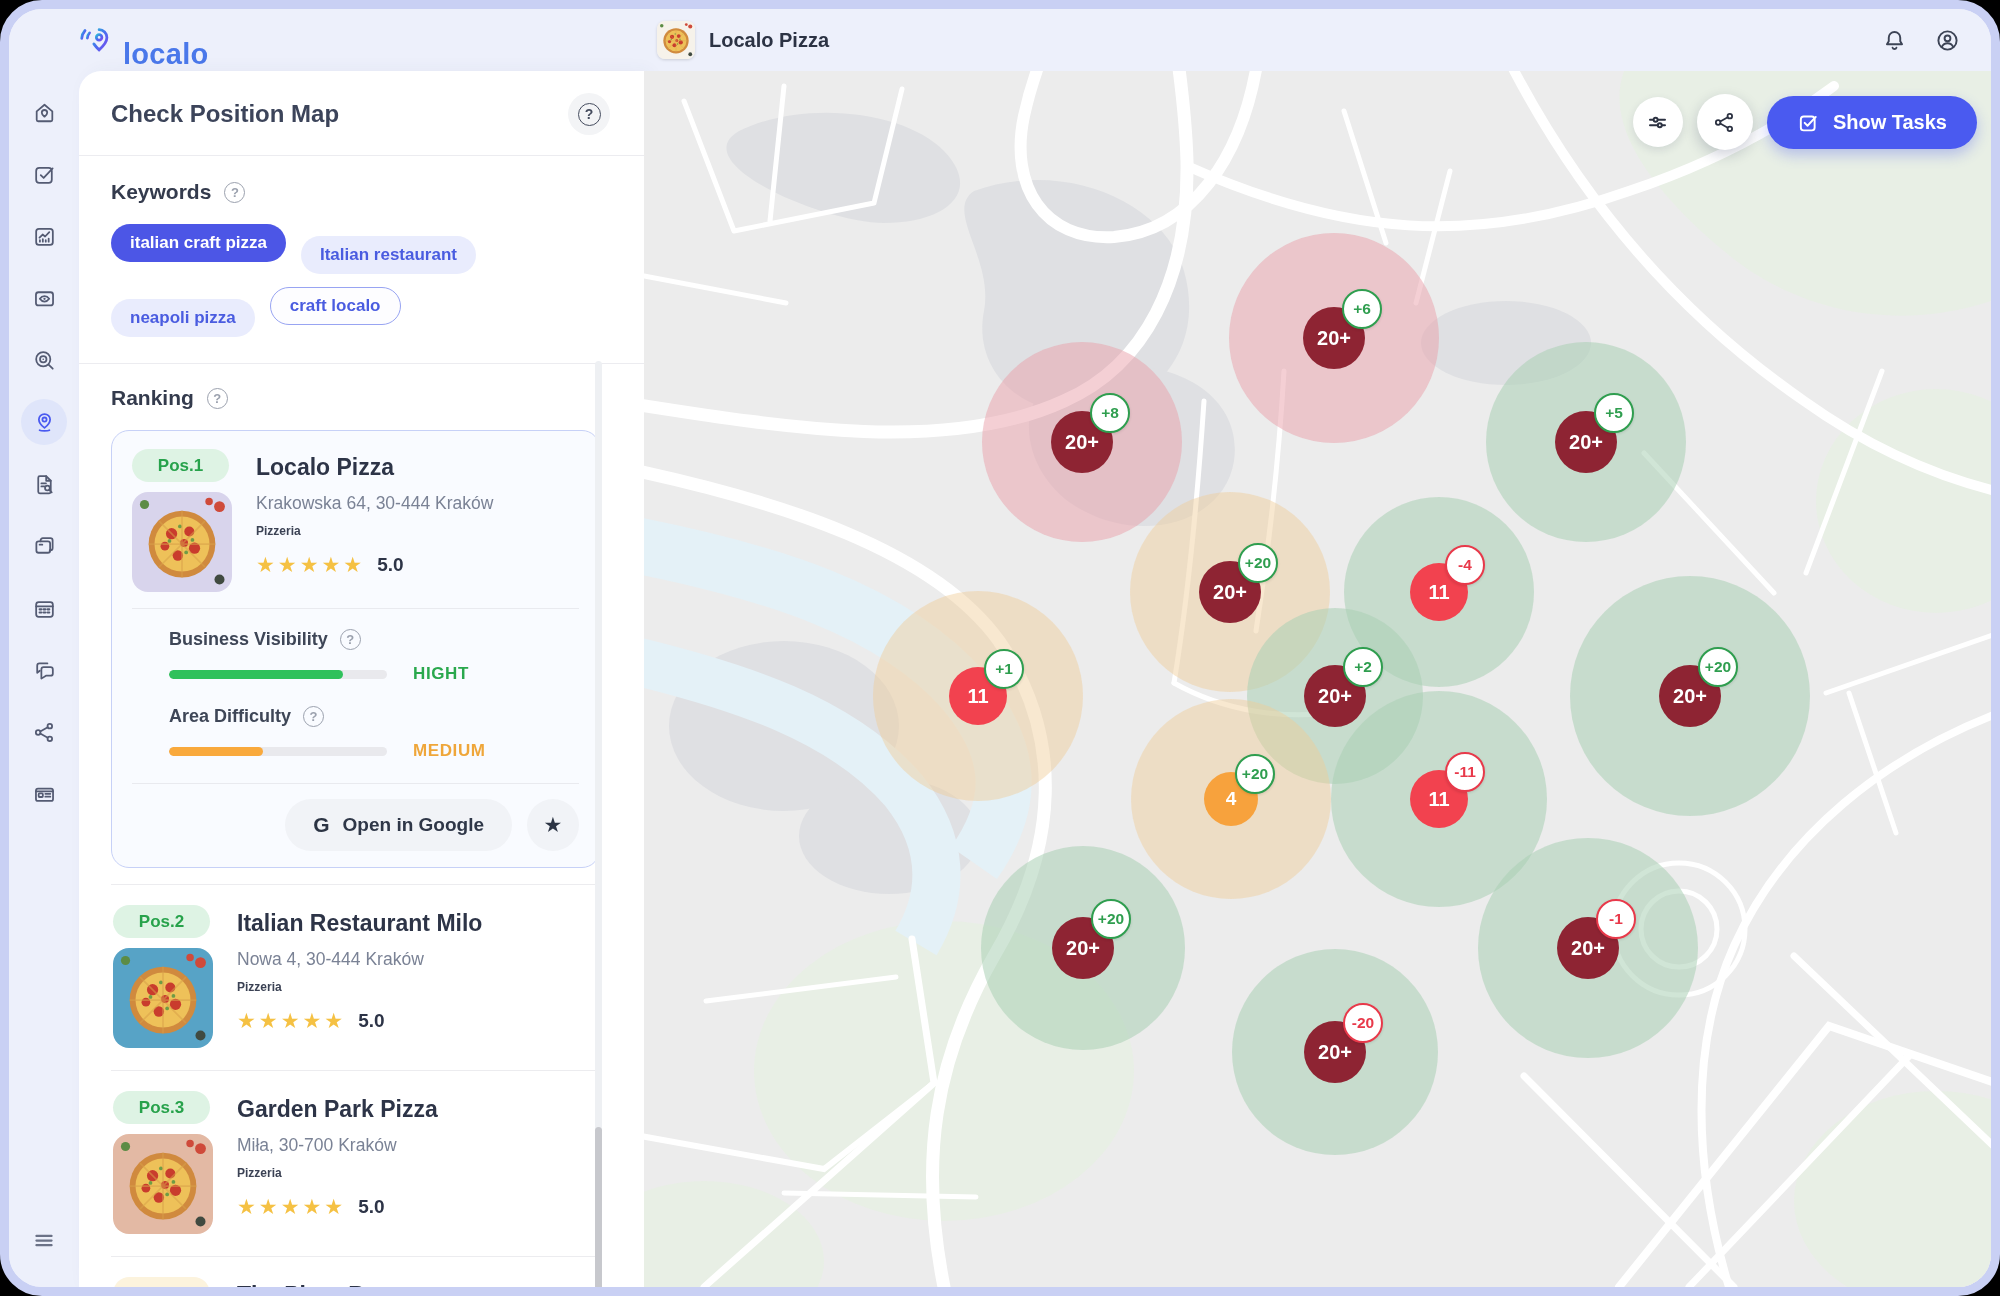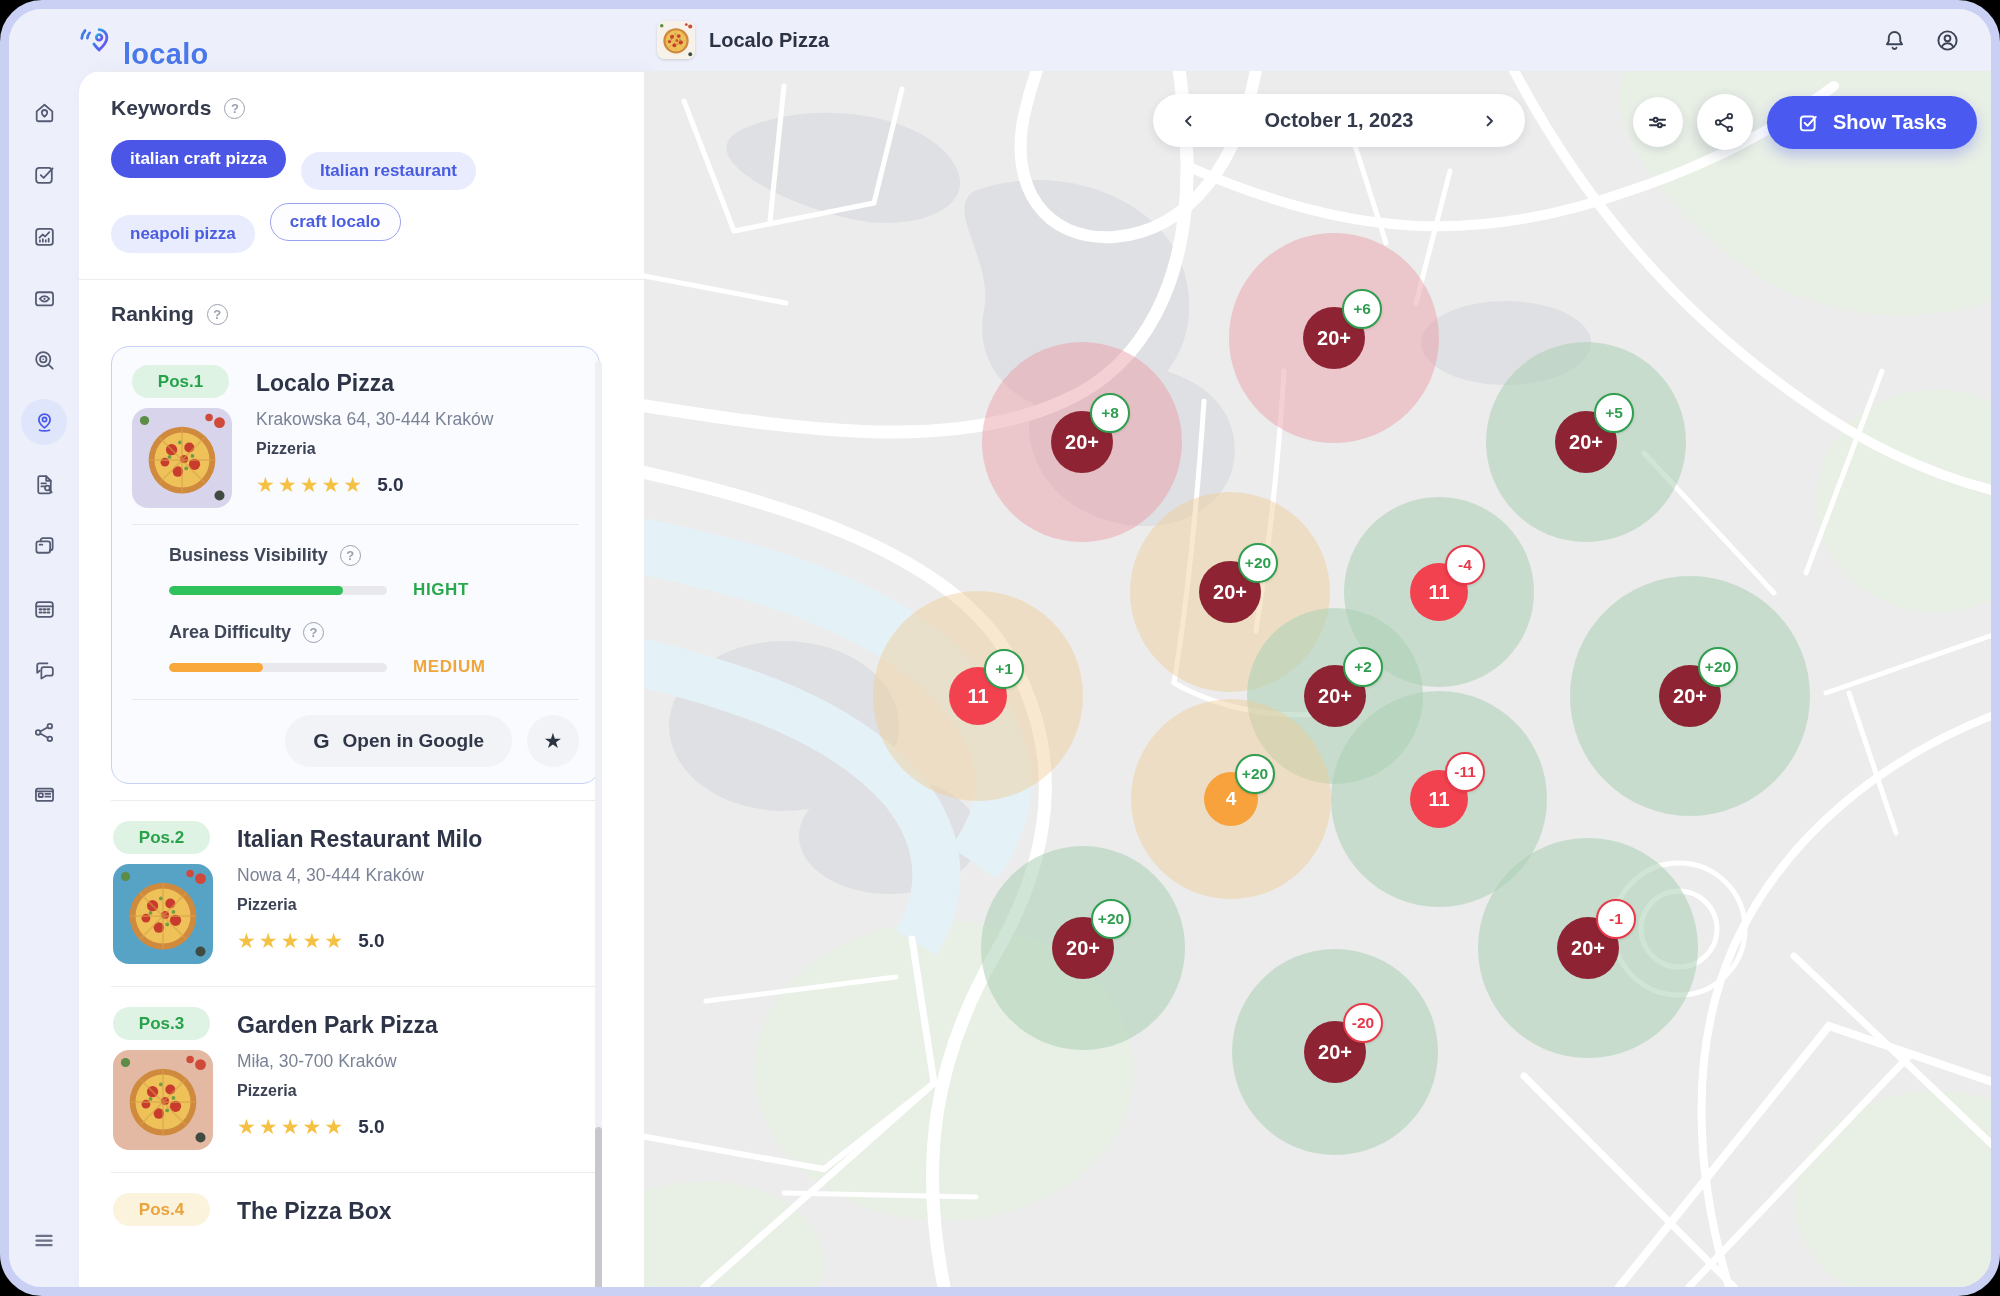--- a/index.html
+++ b/index.html
@@ -55,21 +55,21 @@
   .r-head{display:flex;gap:24px;}
   .r-left{width:100px;flex:none;}
   .pos-badge{width:97px;height:33px;border-radius:17px;display:flex;align-items:center;justify-content:center;font-size:17px;font-weight:700;}
   .pos-badge.green{background:#def3e4;color:#27a24b;}
   .pos-badge.orange{background:#fcf3dd;color:#e9a43c;}
   .thumb{margin-top:10px;width:100px;height:100px;border-radius:16px;overflow:hidden;display:block;}
   .thumb svg{width:100%;height:100%;display:block;}
   .r-right{flex:1;padding-top:2px;min-width:0;}
   .r-name{font-size:23px;font-weight:700;color:#2d3447;margin:3px 0 12px;}
   .r-addr{font-size:17.5px;color:#7a8295;margin-bottom:10px;}
-  .r-cat{font-size:16px;font-weight:700;color:#3b4254;margin-bottom:15px;}
+  .r-cat{font-size:12px;font-weight:700;color:#3b4254;margin-bottom:15px;}
   .r-stars{display:flex;align-items:center;gap:12px;}
   .stars{color:#f5c143;font-size:21px;letter-spacing:3px;}
   .rating{font-size:19px;font-weight:700;color:#2d3447;}
   .detail-hr{height:1px;background:#e9eaef;margin:16px 0 0;}
   .detail{padding:20px 2px 0;margin-left:35px;}
   .detail-label-row{display:flex;align-items:center;gap:12px;}
   .detail-label{font-size:18px;font-weight:600;color:#3e4657;}
   .bar-row{display:flex;align-items:center;gap:26px;margin:14px 0 22px;}
   .bar{width:218px;height:9px;border-radius:5px;background:#e9e9ed;overflow:hidden;flex:none;}
   .bar-fill{height:100%;border-radius:5px;}
@@ -292,20 +292,26 @@
         <div class="rail-menu">
           <span style="display:flex">
             <svg viewBox="0 0 24 24" fill="none" stroke="currentColor" stroke-width="1.7" stroke-linecap="round" stroke-linejoin="round">
               <path d="M5 8.2h14M5 12.5h14M5 16.8h14" stroke-width="2"></path>
             </svg>
           </span>
         </div>
       </nav>
 
     <section class="panel">
+      <div class="panel-head">
+        <h1 class="panel-title">Check Position Map</h1>
+        <span class="help-lg">
+            <span class="help-circ dark"></span>
+          </span>
+      </div>
       <div class="hr"></div>
       <div class="kw-section">
         <div class="sec-label-row">
           <span class="sec-label">Keywords</span>
           <span class="help-circ"></span>
         </div>
         <div class="chips" id="chips">
             <span class="chip solid">italian craft pizza</span>
             <span class="chip soft">Italian restaurant</span>
             <span class="chip soft">neapoli pizza</span>
@@ -601,33 +607,20 @@
           </div>
           <div class="mk" style="left: 913px; top: 846px; width: 62px; height: 62px; background: rgb(142, 36, 51); font-size: 20px;">
             <span>20+</span>
             <span class="mk-badge" style="color: rgb(232, 57, 74); border-color: rgb(232, 57, 74);">-1</span>
           </div>
           <div class="mk" style="left: 660px; top: 950px; width: 62px; height: 62px; background: rgb(142, 36, 51); font-size: 20px;">
             <span>20+</span>
             <span class="mk-badge" style="color: rgb(232, 57, 74); border-color: rgb(232, 57, 74);">-20</span>
           </div>
         </div>
-      <div class="date-pill">
-        <button class="chev" id="chev-prev">
-            <svg viewBox="0 0 24 24" fill="none" stroke="currentColor" stroke-width="2.2" stroke-linecap="round" stroke-linejoin="round">
-              <path d="m13.6 7.2-4.8 4.8 4.8 4.8"></path>
-            </svg>
-          </button>
-        <span class="date-label">October 1, 2023</span>
-        <button class="chev" id="chev-next">
-            <svg viewBox="0 0 24 24" fill="none" stroke="currentColor" stroke-width="2.2" stroke-linecap="round" stroke-linejoin="round">
-              <path d="m10.4 7.2 4.8 4.8-4.8 4.8"></path>
-            </svg>
-          </button>
-      </div>
       <div class="map-actions">
         <button class="circle-btn" id="filter-btn">
             <svg viewBox="0 0 24 24" fill="none" stroke="currentColor" stroke-width="1.9" stroke-linecap="round" stroke-linejoin="round">
               <path d="M4.8 9.4h14.4M4.8 14.6h14.4"></path>
               <circle cx="10.2" cy="9.4" r="1.9" fill="#fff"></circle>
               <circle cx="14.2" cy="14.6" r="1.9" fill="#fff"></circle>
             </svg>
           </button>
         <button class="circle-btn big" id="share-btn">
             <svg viewBox="0 0 24 24" fill="none" stroke="currentColor" stroke-width="1.7" stroke-linecap="round" stroke-linejoin="round">

